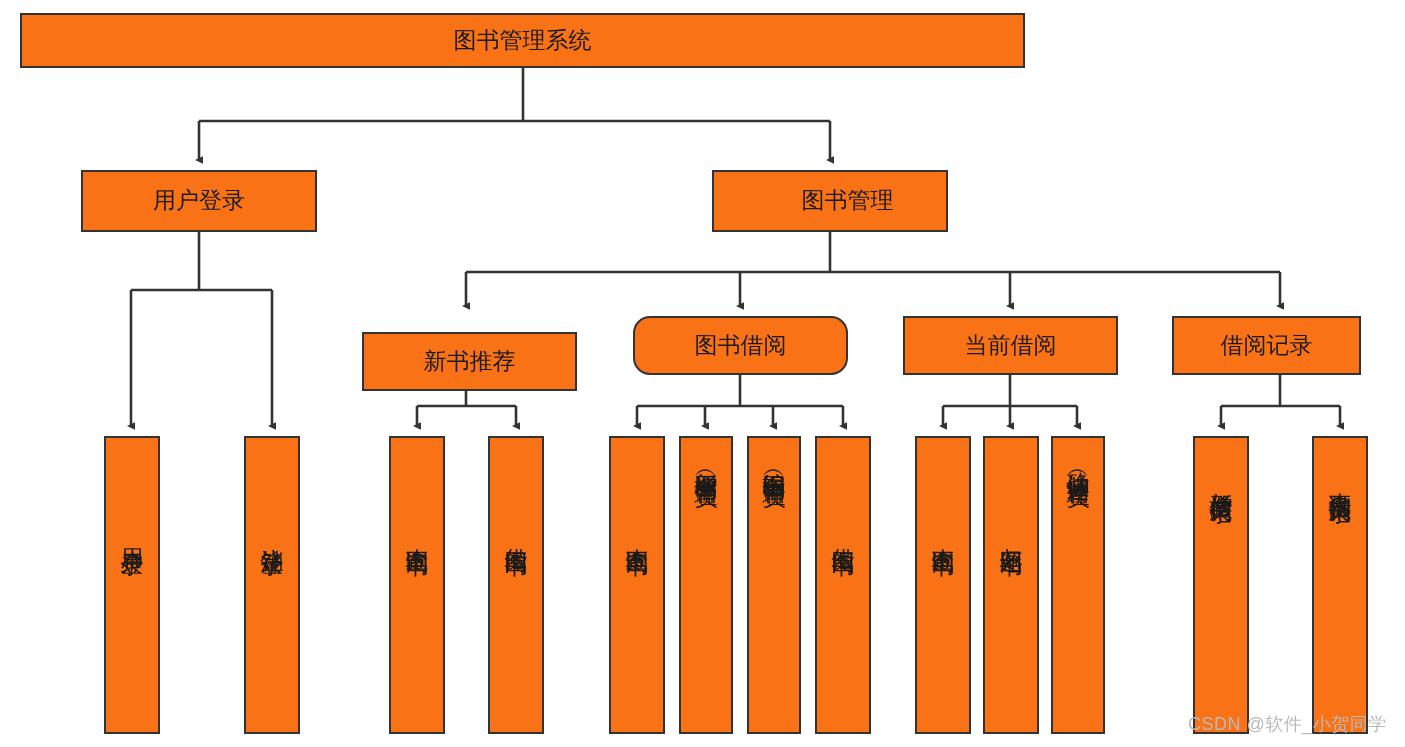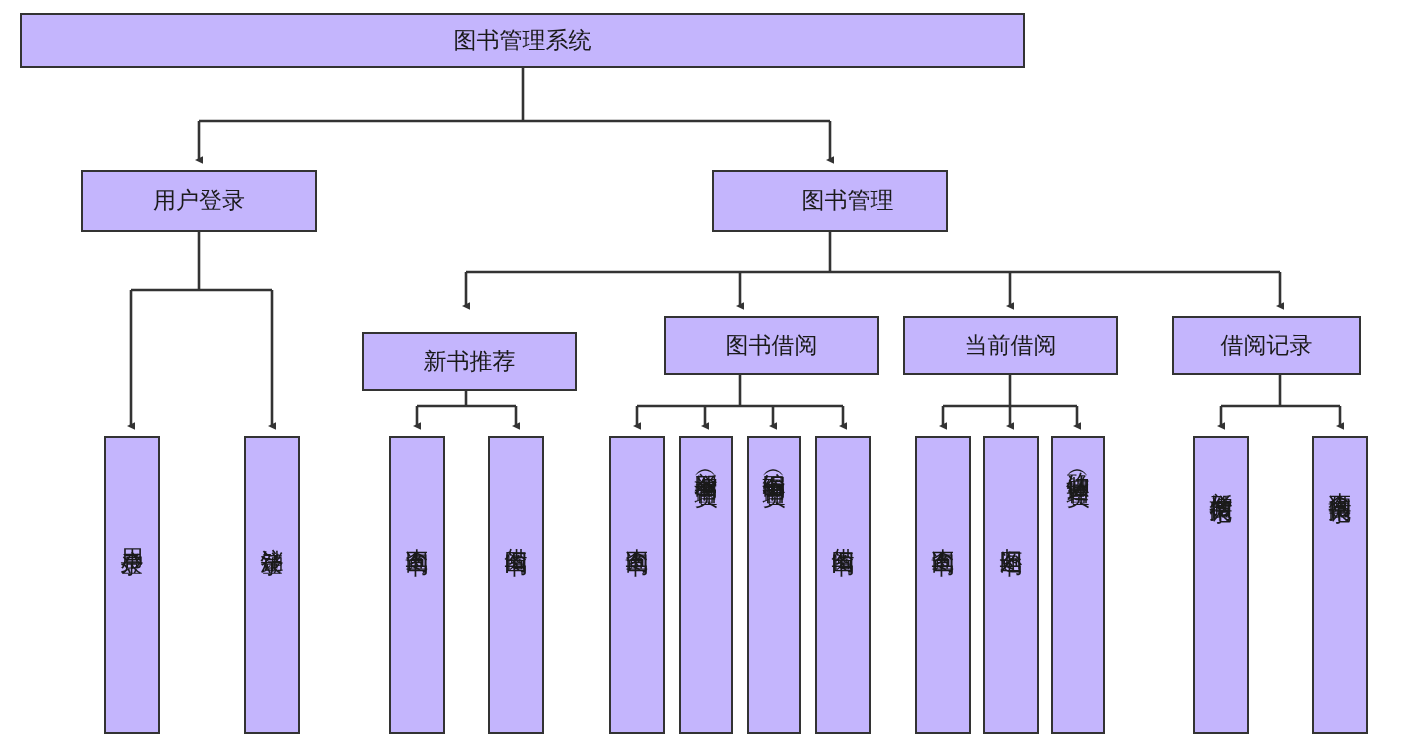--- a/index.html
+++ b/index.html
@@ -24,21 +24,21 @@
     position: absolute;
     left: 0;
     top: 0;
     width: 1405px;
     height: 747px;
     pointer-events: none;
   }
   .node {
     position: absolute;
     box-sizing: border-box;
-    background: #c4b5fd;
+    background: #f97316;
     border: 2.5px solid #333333;
     display: flex;
     align-items: center;
     justify-content: center;
     overflow: hidden;
   }
   .node .label {
     color: #1a1a1a;
     text-align: center;
     line-height: 1.18;
@@ -157,21 +157,21 @@
   <div class="node horizontal" style="left:81px; top:170px; width:236px; height:62px;">
     <span class="label">用户登录</span>
   </div>
   <div class="node horizontal" style="left:712px; top:170px; width:236px; height:62px;padding-left:35px;">
     <span class="label">图书管理</span>
   </div>
 
   <div class="node horizontal" style="left:362px; top:332px; width:215px; height:59px;">
     <span class="label">新书推荐</span>
   </div>
-  <div class="node horizontal" style="left:664px; top:316px; width:215px; height:59px;">
+  <div class="node horizontal" style="left:633px; top:316px; width:215px; height:59px;border-radius:17px;">
     <span class="label">图书借阅</span>
   </div>
   <div class="node horizontal" style="left:903px; top:316px; width:215px; height:59px;">
     <span class="label">当前借阅</span>
   </div>
   <div class="node horizontal" style="left:1172px; top:316px; width:189px; height:59px;">
     <span class="label">借阅记录</span>
   </div>
 
   <div class="node vertical mid" style="left:104px; top:436px; width:56px; height:298px;">
@@ -211,14 +211,15 @@
     <span class="label">确认归还（管理员）</span>
   </div>
 
   <div class="node vertical low" style="left:1193px; top:436px; width:56px; height:298px;">
     <span class="label">新增借阅记录</span>
   </div>
   <div class="node vertical low" style="left:1312px; top:436px; width:56px; height:298px;">
     <span class="label">查询借阅记录</span>
   </div>
 
+  <div class="watermark">CSDN @软件_小贺同学</div>
 
 </div>
 
 </body></html>

